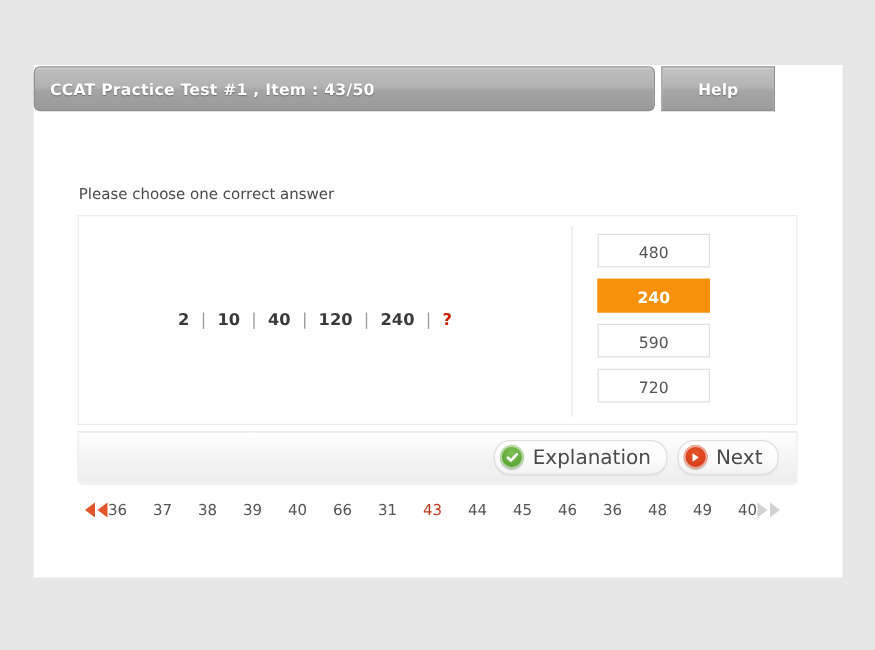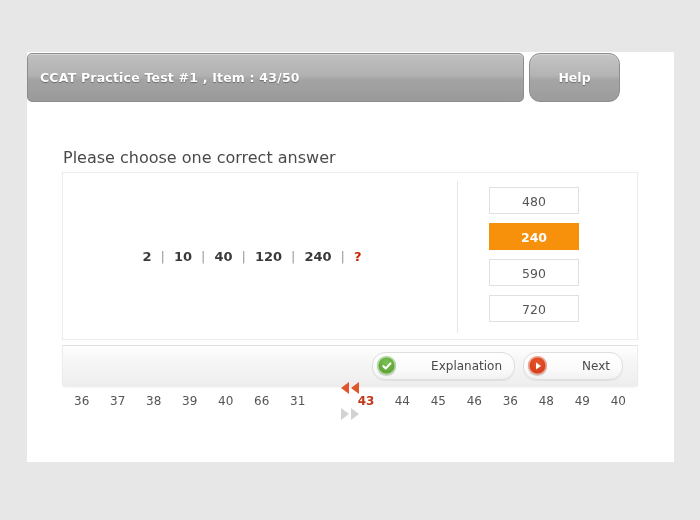--- a/index.html
+++ b/index.html
@@ -23,21 +23,21 @@
     height: 410px;
     background: #ffffff;
   }
 
   
   .titlebar {
     position: absolute;
     left: 27px;
     top: 53px;
     width: 593px;
-    height: 49px;
+    height: 36px;
     display: flex;
     align-items: stretch;
   }
   .titlebar-main {
     flex: 1 1 auto;
     background: linear-gradient(to bottom, #bfbfbf 0%, #b2b2b2 45%, #a3a3a3 55%, #9a9a9a 100%);
     border: 1px solid #8d8d8d;
     border-radius: 5px;
     box-sizing: border-box;
     display: flex;
@@ -55,41 +55,41 @@
   }
   .titlebar-gap {
     width: 5px;
     flex: 0 0 auto;
   }
   .titlebar-help {
     flex: 0 0 auto;
     width: 91px;
     background: linear-gradient(to bottom, #c4c4c4 0%, #b4b4b4 45%, #a5a5a5 55%, #9c9c9c 100%);
     border: 1px solid #8d8d8d;
-    border-radius: 11px;
+    border-radius: 0;
     box-sizing: border-box;
     display: flex;
     align-items: center;
     justify-content: center;
     box-shadow: inset 0 1px 0 rgba(255,255,255,0.35);
     cursor: pointer;
   }
   .titlebar-help-label {
     color: #ffffff;
     font-size: 12.5px;
     font-weight: bold;
     text-shadow: 0 1px 1px rgba(0,0,0,0.35);
   }
 
   
   .instruction {
     position: absolute;
     left: 63px;
     top: 148px;
-    font-size: 16px;
+    font-size: 12px;
     color: #4a4a4a;
     white-space: nowrap;
   }
 
   
   .qpanel {
     position: absolute;
     left: 62px;
     top: 172px;
     width: 576px;
@@ -139,21 +139,21 @@
   }
   .seq-sep {
     font-size: 13px;
     color: #9a9a9a;
     font-weight: normal;
   }
 
   
   .options {
     position: absolute;
-    left: 426px;
+    left: 415px;
     top: 14px;
     width: 90px;
     display: flex;
     flex-direction: column;
     gap: 9px;
   }
   .option {
     height: 27px;
     line-height: 27px;
     text-align: center;
@@ -195,24 +195,23 @@
     border-radius: 13px;
     background: linear-gradient(to bottom, #ffffff 0%, #fbfbfb 60%, #f2f2f2 100%);
     display: flex;
     align-items: center;
     padding: 0 12px 0 4px;
     gap: 7px;
     cursor: pointer;
     box-shadow: 0 1px 1px rgba(0,0,0,0.06);
   }
   .pill-label {
-    font-size: 12px;
+    font-size: 16px;
     color: #4a4a4a;
     white-space: nowrap;
-    margin-left: 28px;
   }
   .icon-circle {
     width: 19px;
     height: 19px;
     border-radius: 50%;
     display: flex;
     align-items: center;
     justify-content: center;
     flex: 0 0 auto;
   }
@@ -228,36 +227,34 @@
 
   
   .pagination {
     position: absolute;
     left: 62px;
     top: 396px;
     width: 576px;
     height: 24px;
     display: flex;
     align-items: center;
-    justify-content: flex-end;
+    justify-content: flex-start;
     padding: 0 6px;
     box-sizing: border-box;
-    flex-direction: column;
   }
   .page-num {
     font-size: 12px;
     color: #555555;
     cursor: pointer;
     min-width: 16px;
     text-align: center;
   }
   .page-num.current {
     color: #c0391b;
-    font-weight: bold;
-    margin-left: 32px;
+    font-weight: normal;
   }
   .arrows {
     display: flex;
     gap: 2px;
     align-items: center;
     cursor: pointer;
   }
   .arrows.disabled { cursor: default; }
   .tri {
     width: 0;

